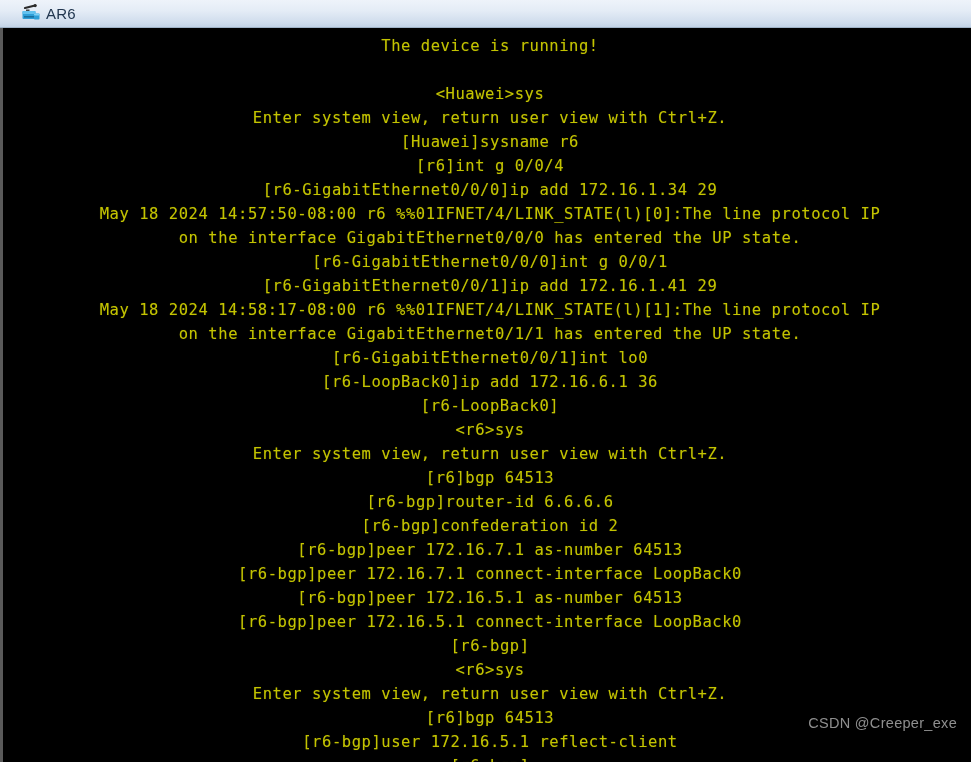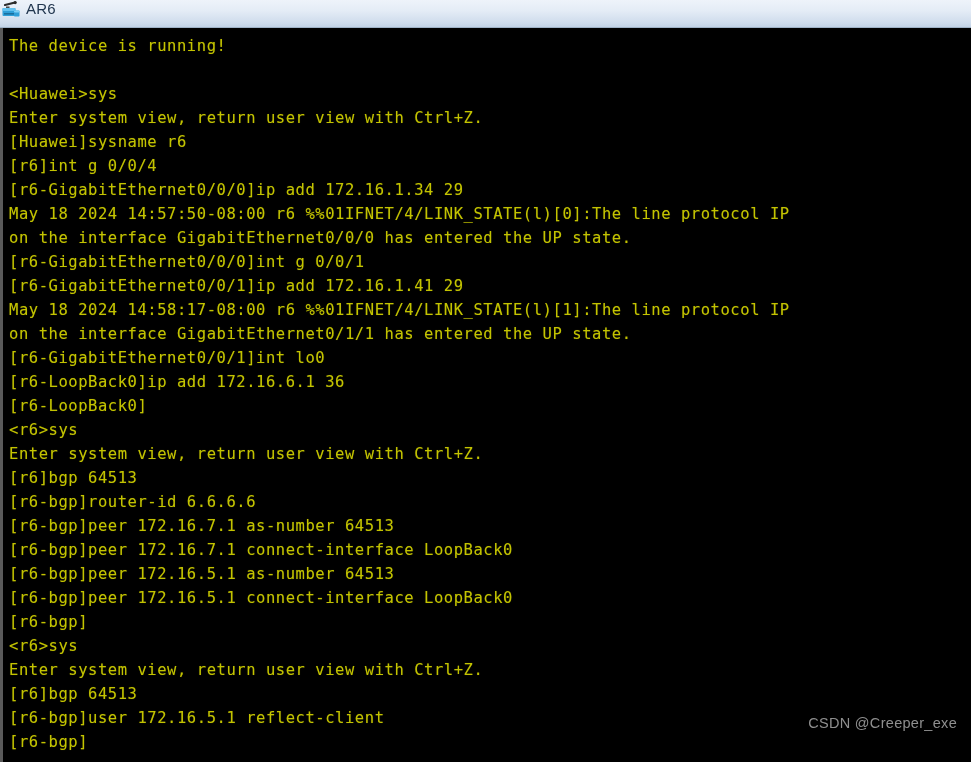--- a/index.html
+++ b/index.html
@@ -22,21 +22,22 @@
     display: flex;
     flex-direction: column;
   }
   
   #title-bar {
     height: 28px;
     flex: 0 0 28px;
     background: linear-gradient(to bottom, #eef3fa 0%, #e4ecf6 40%, #cfdcec 85%, #c3d3e6 100%);
     border-bottom: 1px solid #9fb2c6;
     display: flex;
-    padding-left: 0;
+    align-items: center;
+    padding-left: 20px;
     box-sizing: border-box;
     user-select: none;
   }
   #router-icon {
     width: 22px;
     height: 22px;
     flex: 0 0 22px;
     position: relative;
     margin-right: 4px;
   }
@@ -57,20 +58,21 @@
     border-right: 0;
     box-sizing: border-box;
     overflow: hidden;
   }
   #terminal-inner {
     position: absolute;
     top: 0; left: 0; right: 0; bottom: 0;
     padding: 6px 0 12px 6px;
     box-sizing: border-box;
     overflow: hidden;
+    text-align: center;
   }
   .term-line {
     color: #c3c300;
     font-family: "DejaVu Sans Mono", "Liberation Mono", monospace;
     font-size: 15.5px;
     line-height: 24px;
     height: 24px;
     white-space: pre;
     letter-spacing: 0.55px;
     text-shadow: 0 0 1px rgba(195,195,0,0.35);
@@ -128,20 +130,21 @@
         <div class="term-line">[r6-GigabitEthernet0/0/1]ip add 172.16.1.41 29</div>
         <div class="term-line">May 18 2024 14:58:17-08:00 r6 %%01IFNET/4/LINK_STATE(l)[1]:The line protocol IP</div>
         <div class="term-line">on the interface GigabitEthernet0/1/1 has entered the UP state.</div>
         <div class="term-line">[r6-GigabitEthernet0/0/1]int lo0</div>
         <div class="term-line">[r6-LoopBack0]ip add 172.16.6.1 36</div>
         <div class="term-line">[r6-LoopBack0]</div>
         <div class="term-line">&lt;r6&gt;sys</div>
         <div class="term-line">Enter system view, return user view with Ctrl+Z.</div>
         <div class="term-line">[r6]bgp 64513</div>
         <div class="term-line">[r6-bgp]router-id 6.6.6.6</div>
+        <div class="term-line">[r6-bgp]confederation id 2</div>
         <div class="term-line">[r6-bgp]peer 172.16.7.1 as-number 64513</div>
         <div class="term-line">[r6-bgp]peer 172.16.7.1 connect-interface LoopBack0</div>
         <div class="term-line">[r6-bgp]peer 172.16.5.1 as-number 64513</div>
         <div class="term-line">[r6-bgp]peer 172.16.5.1 connect-interface LoopBack0</div>
         <div class="term-line">[r6-bgp]</div>
         <div class="term-line">&lt;r6&gt;sys</div>
         <div class="term-line">Enter system view, return user view with Ctrl+Z.</div>
         <div class="term-line">[r6]bgp 64513</div>
         <div class="term-line">[r6-bgp]user 172.16.5.1 reflect-client</div>
         <div class="term-line">[r6-bgp]</div>

